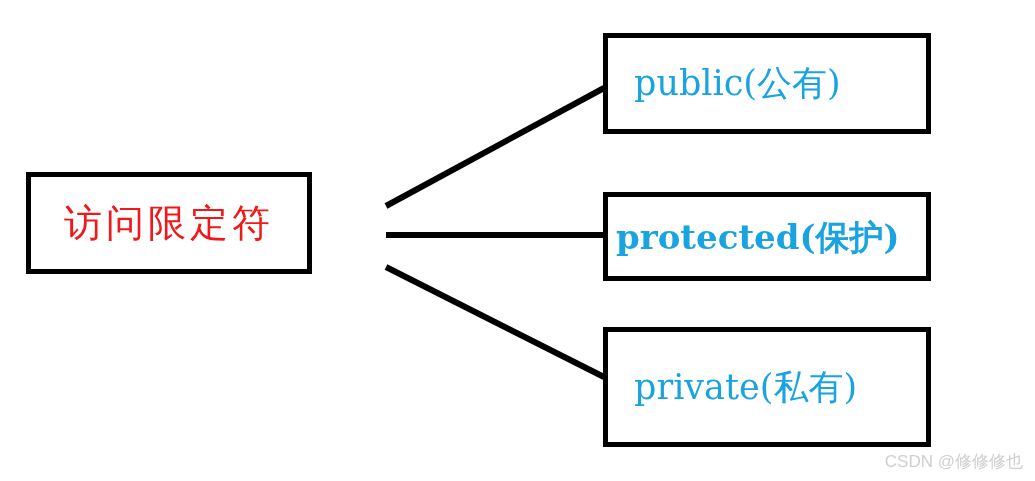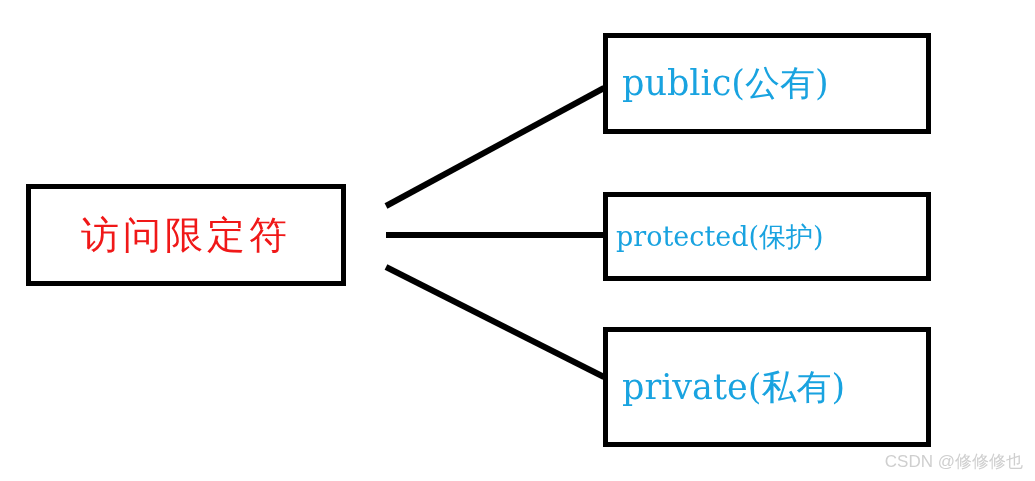--- a/index.html
+++ b/index.html
@@ -26,22 +26,22 @@
     position: absolute;
     box-sizing: border-box;
     background: #ffffff;
     border: 5px solid #000000;
     display: flex;
     align-items: center;
     z-index: 2;
   }
   .node-root {
     left: 26px;
-    top: 184px;
-    width: 320px;
+    top: 172px;
+    width: 286px;
     height: 102px;
     justify-content: center;
   }
   .node-child {
     left: 603px;
     justify-content: flex-start;
   }
   .node-public {
     top: 33px;
     width: 328px;
@@ -64,25 +64,26 @@
     color: #f01818;
     white-space: nowrap;
     line-height: 1;
   }
   .child-label {
     font-family: "DejaVu Serif", "Liberation Serif", serif;
     font-size: 35px;
     color: #19a3e0;
     white-space: nowrap;
     line-height: 1;
-    padding-left: 14px;
+    padding-left: 26px;
   }
   .node-protected .child-label {
-    font-size: 27px;
+    font-size: 34px;
     padding-left: 8px;
+    font-weight: bold;
   }
   .watermark {
     position: absolute;
     right: 12px;
     bottom: 8px;
     font-family: "Liberation Sans", "DejaVu Sans", sans-serif;
     font-size: 17px;
     color: #cfcfcf;
     white-space: nowrap;
     z-index: 3;

